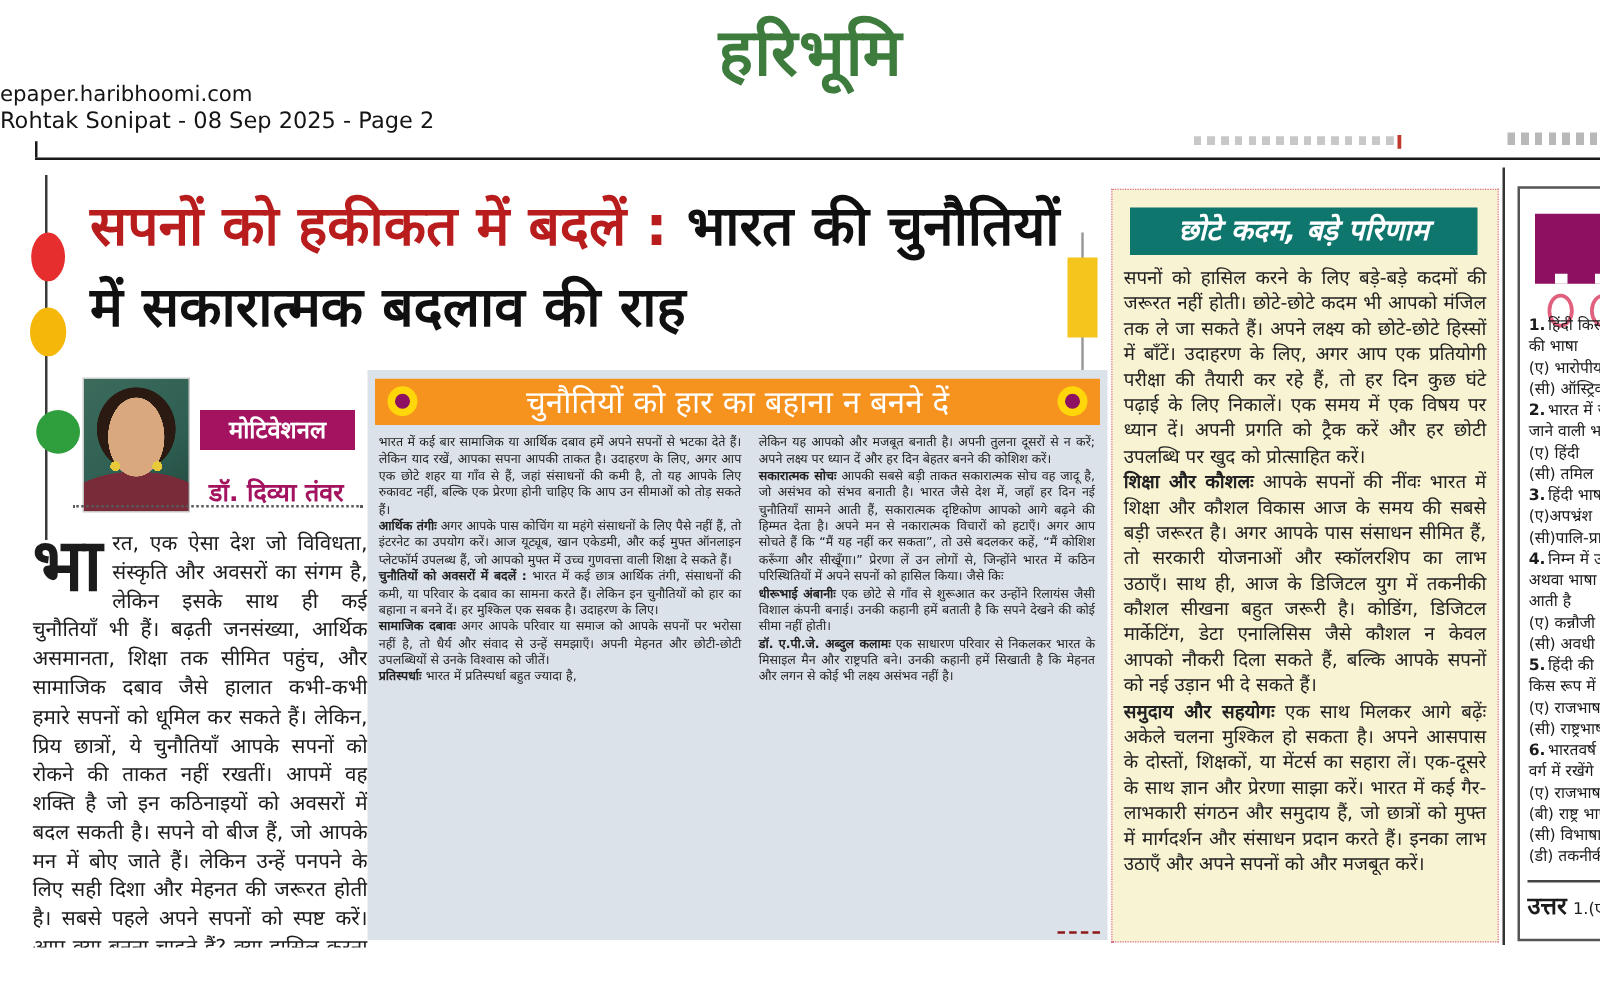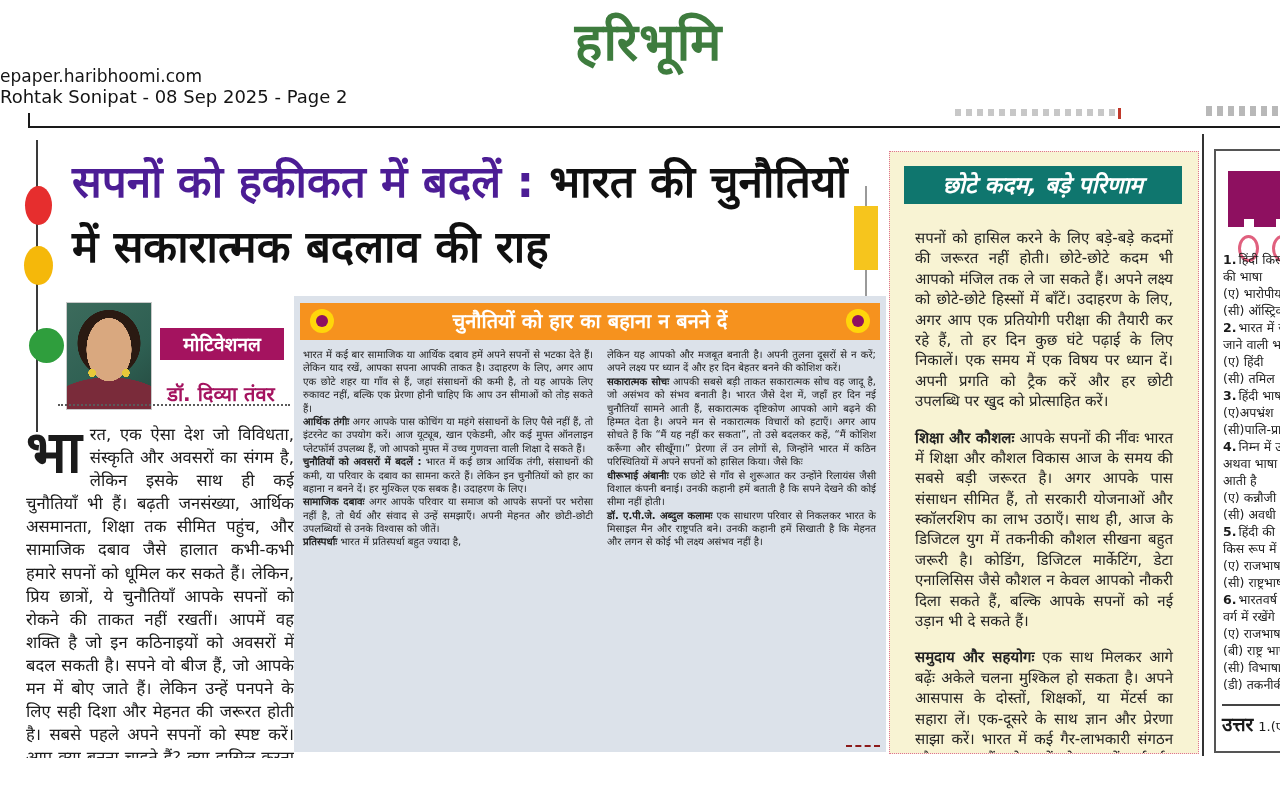--- a/index.html
+++ b/index.html
@@ -21,21 +21,21 @@
 
   
   .tl-line{left:36px;top:140px;width:2px;height:292px;background:#3a3a3a;}
   .dot{border-radius:50%;}
   .dot-red{left:25px;top:186px;width:27px;height:39px;background:#e62e2e;}
   .dot-yellow{left:24px;top:246px;width:29px;height:39px;background:#f5b80a;}
   .dot-green{left:29px;top:328px;width:35px;height:35px;background:#2f9e3d;}
 
   
   .headline{left:72px;top:150px;width:800px;font-size:44px;font-weight:bold;line-height:1.47;color:#101010;}
-  .headline .red{color:#4c1d95;}
+  .headline .red{color:#b91c1c;}
   .yline{left:865px;top:186px;width:2px;height:110px;background:#9a9a9a;}
   .yrect{left:854px;top:206px;width:24px;height:64px;background:#f6c51d;}
 
   
   .photo{left:66px;top:302px;width:84px;height:106px;border:1px solid #c9c9c9;
     background:
       radial-gradient(circle 4px at 30% 66%, #e8c93a 0 99%, transparent 100%),
       radial-gradient(circle 4px at 70% 66%, #e8c93a 0 99%, transparent 100%),
       radial-gradient(ellipse 27% 30% at 50% 44%, #d9a87f 0 99%, transparent 100%),
       radial-gradient(ellipse 62% 52% at 50% 38%, #2a1a12 0 60%, transparent 61%),
@@ -47,39 +47,39 @@
   .dotline{left:58px;top:404px;width:232px;border-bottom:2px dotted #5a5a5a;}
 
   
   .lead{left:26px;top:423px;width:268px;height:335px;font-size:16.5px;line-height:1.4;
         text-align:justify;overflow:hidden;}
   .dropcap{float:left;font-size:58px;line-height:.85;font-weight:bold;margin:5px 8px 0 0;}
 
   
   .midpanel{left:294px;top:296px;width:592px;height:456px;background:#dce2ea;overflow:hidden;}
   .midbar{position:absolute;left:6px;top:7px;width:580px;height:37px;background:#f6921e;
-          color:#fff;font-size:20px;font-weight:bold;text-align:center;line-height:37px;}
+          color:#fff;font-size:25px;font-weight:normal;text-align:center;line-height:37px;}
   .knob{position:absolute;width:24px;height:24px;border-radius:50%;background:#ffd60a;top:13px;}
   .knob::after{content:"";position:absolute;left:6px;top:6px;width:12px;height:12px;border-radius:50%;background:#8e1060;}
   .knob-l{left:16px;} .knob-r{left:552px;}
   .midcol{position:absolute;top:52px;font-size:10px;line-height:1.34;text-align:justify;color:#222;}
   .midcol p{margin:0;}
   .midcol-1{left:9px;width:290px;}
   .midcol-2{left:313px;width:269px;}
   .middash{position:absolute;right:6px;bottom:5px;width:34px;border-bottom:2px dashed #8b1a1a;}
   b[data-bind-item]:empty{display:none;}
 
   
   .sidepanel{left:889px;top:151px;width:308px;height:601px;background:#f8f3d3;
              border:1px dotted #e06f93;overflow:hidden;}
   .sidebar-head{position:absolute;left:14px;top:14px;width:278px;height:38px;background:#0f766e;
                 color:#fff;font-size:23px;font-weight:bold;font-style:italic;text-align:center;line-height:38px;}
   .sidebody{position:absolute;left:9px;top:60px;width:290px;font-size:15px;line-height:1.36;
             text-align:justify;color:#222;}
-  .sidebody p{margin:16px;}
+  .sidebody p{margin:0;}
 
   
   .colrule{left:1202px;top:134px;width:2px;height:622px;background:#333;}
   .quizbox{left:1214px;top:149px;width:80px;height:600px;border:2px solid #555;background:#fff;overflow:hidden;}
   .signrect{position:absolute;left:12px;top:20px;width:70px;height:56px;background:#8e1060;}
   .signslot{position:absolute;bottom:0;width:10px;height:8px;background:#fff;}
   .slot1{left:16px;} .slot2{left:48px;}
   .ring{position:absolute;width:15px;height:21px;border:3px solid #e0607e;border-radius:50%;top:84px;}
   .ring1{left:22px;} .ring2{left:56px;}
   .quizlines{position:absolute;left:7px;top:100px;width:90px;font-size:12.5px;line-height:17px;

